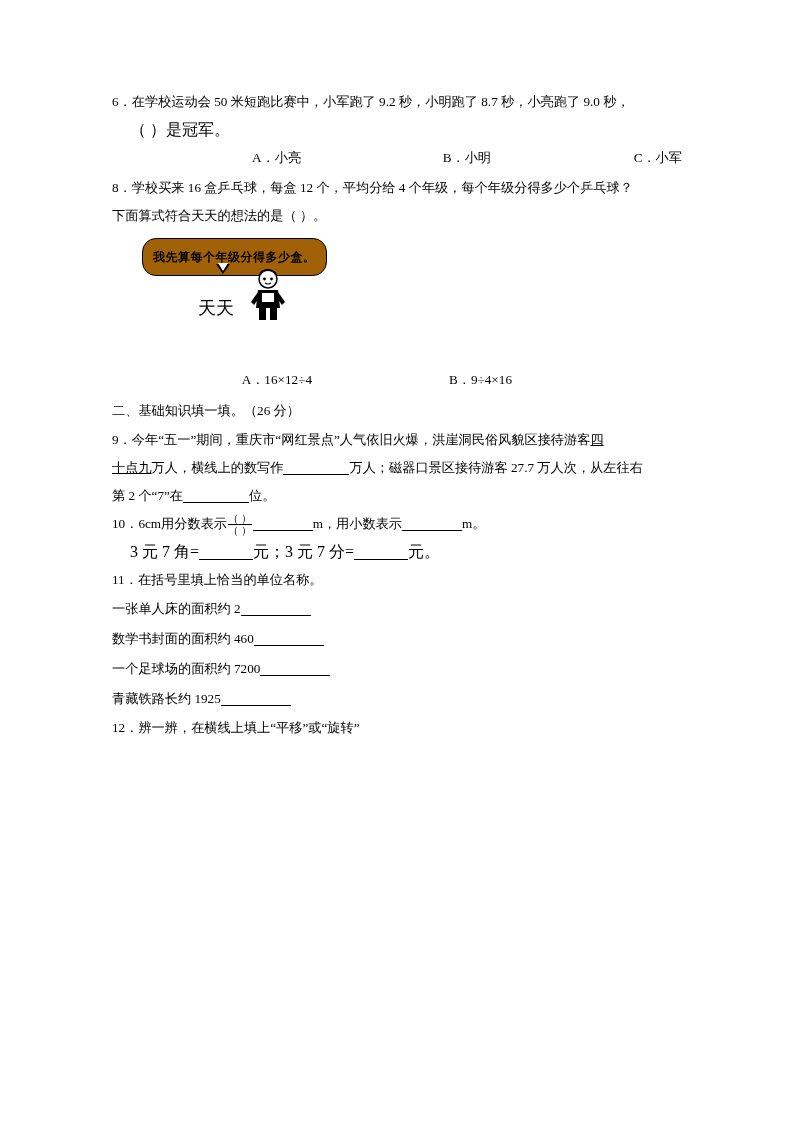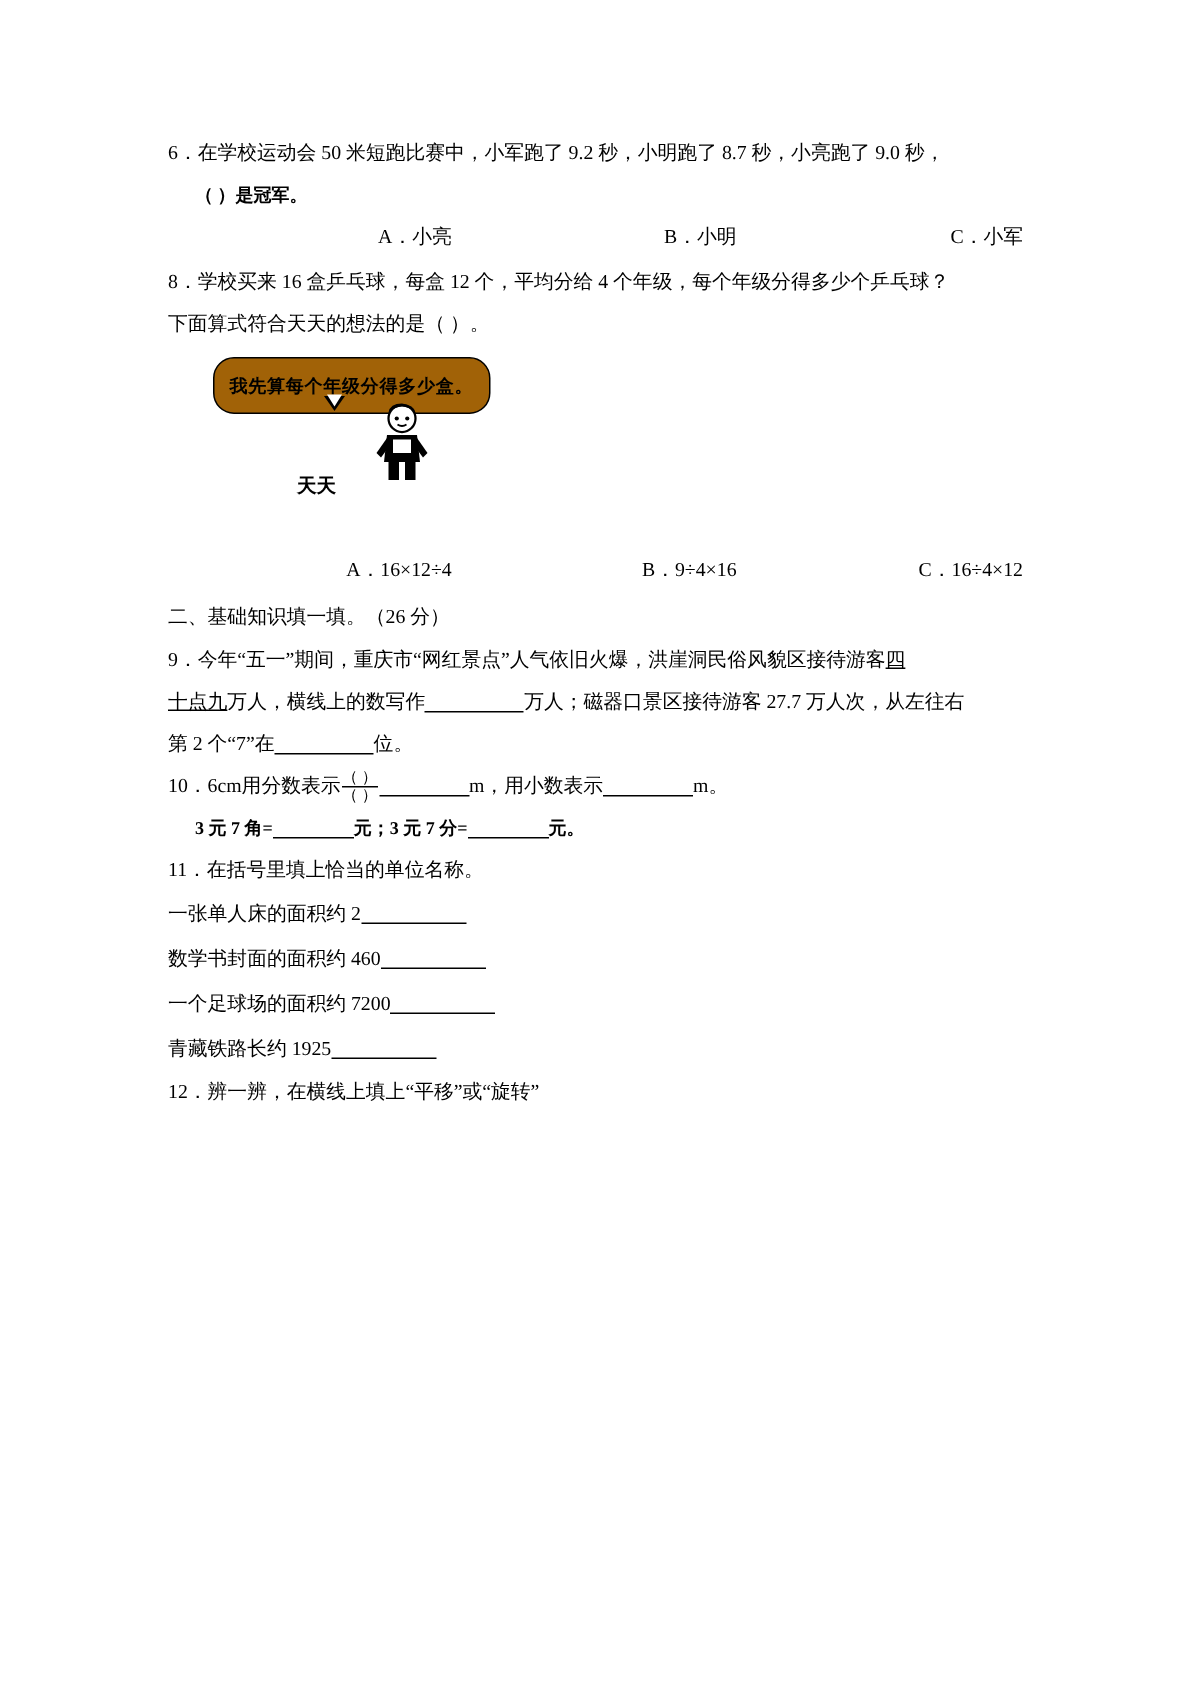--- a/index.html
+++ b/index.html
@@ -44,24 +44,23 @@
     text-align: right;
   }
   .opt {
     width: 200px;
     padding-left: 18px;
     box-sizing: border-box;
   }
   .opt:nth-child(2) { padding-left: 30px; }
   .opt:nth-child(3) { padding-left: 48px; }
   .opt-block {
-    font-size: 12px;
+    font-size: 16px;
     line-height: 28px;
     padding-left: 18px;
-    font-weight: bold;
   }
   .fig-rect {
     margin: 6px 0 6px 28px;
     width: 172px;
     height: 62px;
     border: 1px solid #333;
     padding: 4px;
     box-sizing: border-box;
     background: #ffffff;
   }
@@ -122,23 +121,23 @@
   .person {
     position: absolute;
     left: 104px;
     top: 28px;
     width: 44px;
     height: 56px;
   }
   .person-name {
     position: absolute;
     left: 56px;
-    top: 72px;
-    font-size: 13px;
-    font-weight: bold;
+    top: 56px;
+    font-size: 18px;
+    font-weight: normal;
     font-family: "Liberation Sans", sans-serif;
   }
   .fig-bubble-spacer { height: 86px; }
   .section-title {
     font-size: 13.2px;
     line-height: 30px;
     margin-top: 2px;
   }
   .u {
     text-decoration: underline;
@@ -207,21 +206,20 @@
           <path d="M32 26 L39 36 L36 39 L30 31 Z" fill="#000"></path>
           <rect x="13" y="42" width="7" height="12" fill="#000"></rect>
           <rect x="24" y="42" width="7" height="12" fill="#000"></rect>
         </svg>
         <span class="person-name">天天</span>
       </div>
       <div class="fig-bubble-spacer"></div>
       <div class="opts">
         <span class="opt">A．16×12÷4</span>
         <span class="opt">B．9÷4×16</span>
-        <span class="opt">C．16÷4×12</span>
       </div>
     </div>
 
     <div class="section-title">二、基础知识填一填。（26 分）</div>
 
     <div class="para">
       <div>
         <span>9．今年“五一”期间，重庆市“网红景点”人气依旧火爆，洪崖洞民俗风貌区接待游客</span><span class="u">四</span>
       </div>
       <div>

